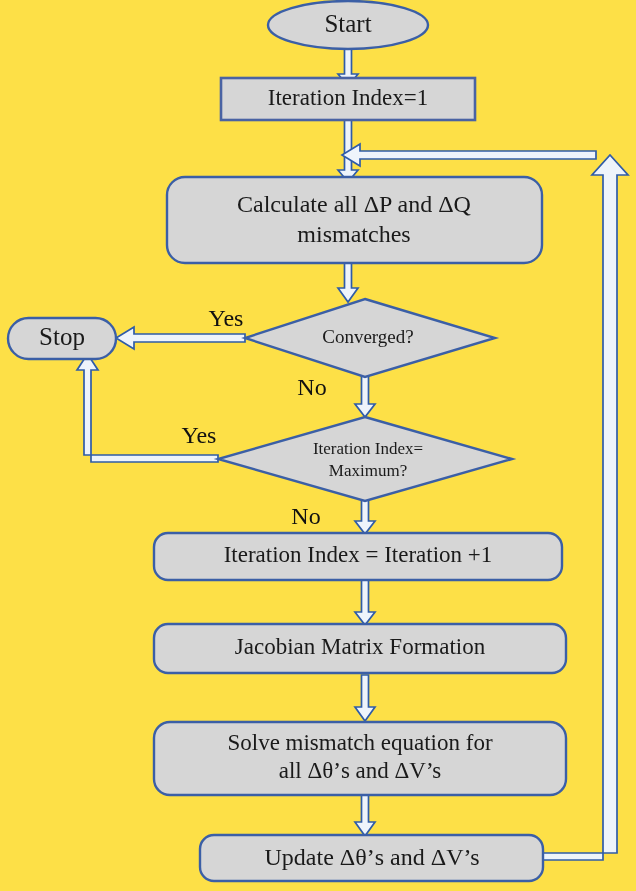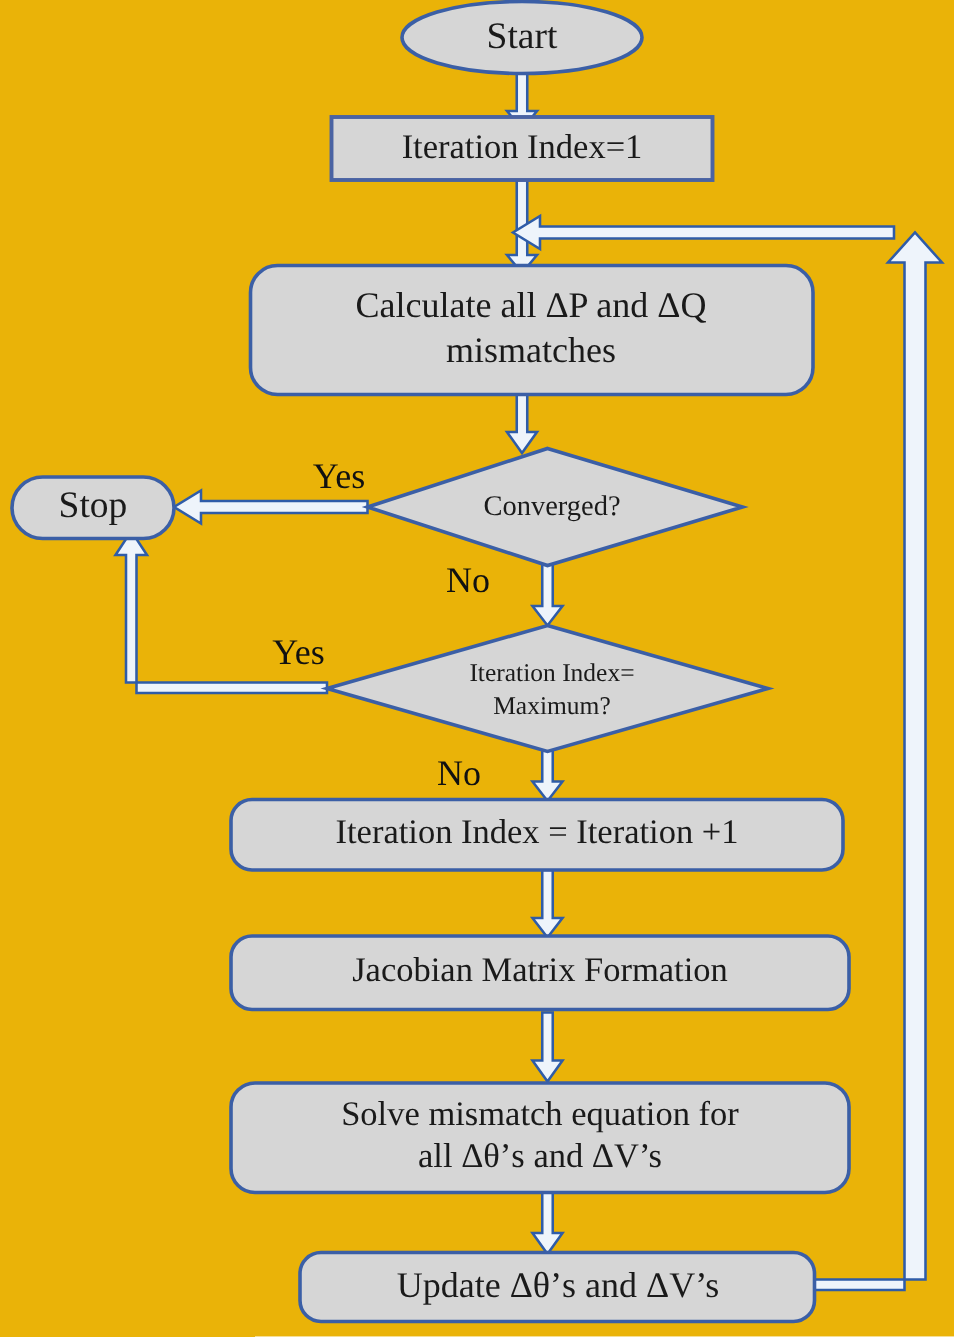--- a/index.html
+++ b/index.html
@@ -7,21 +7,21 @@
     padding: 0;
     background: #ffffff;
   }
   body {
     font-family: "Liberation Serif", "DejaVu Serif", serif;
   }
   #canvas {
     position: relative;
     width: 636px;
     height: 891px;
-    background: #eab308;
+    background: #fde047;
     overflow: hidden;
   }
   svg#flow {
     position: absolute;
     left: 0;
     top: 0;
     width: 636px;
     height: 891px;
   }
   .node-text {

